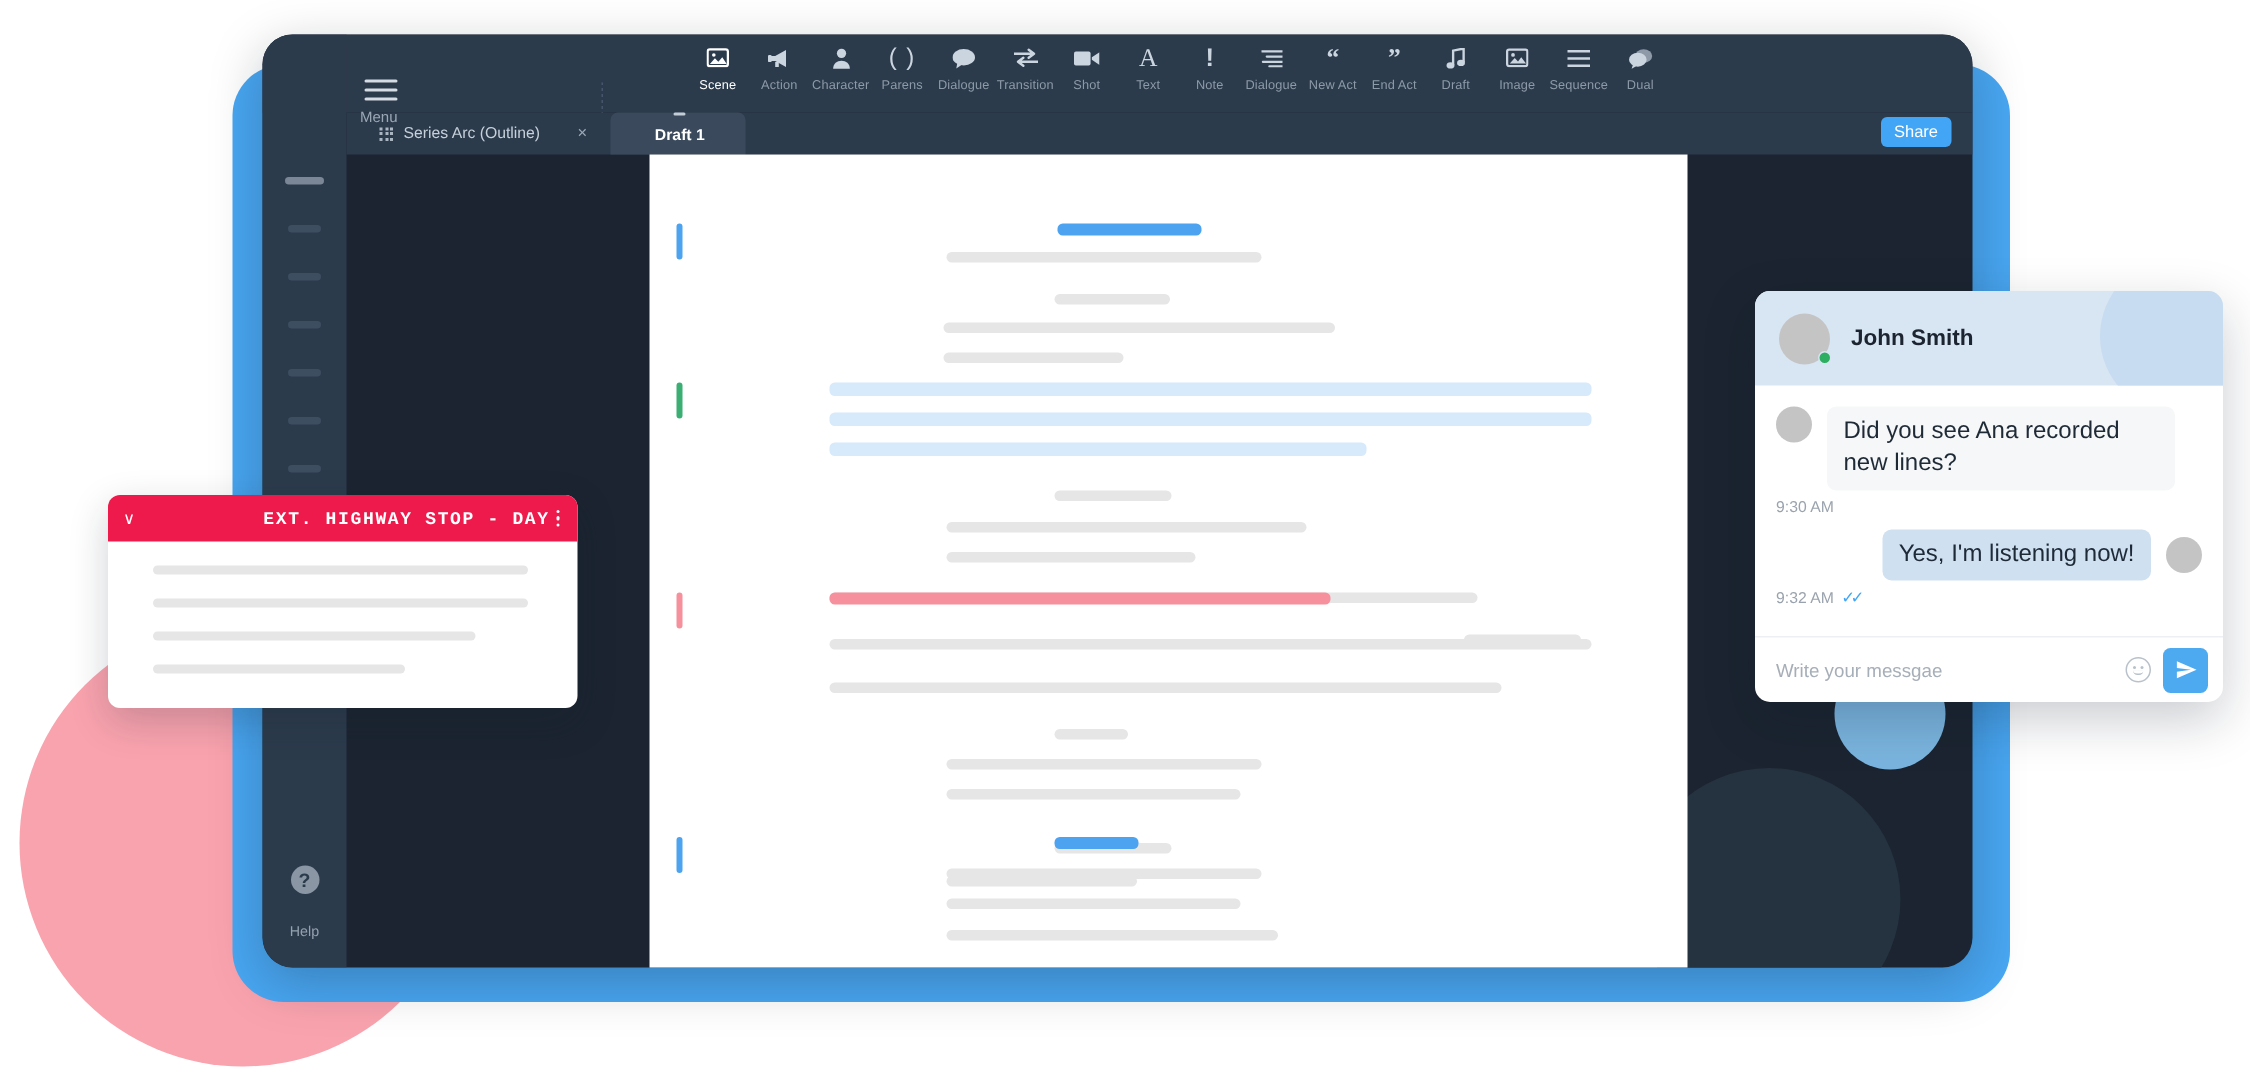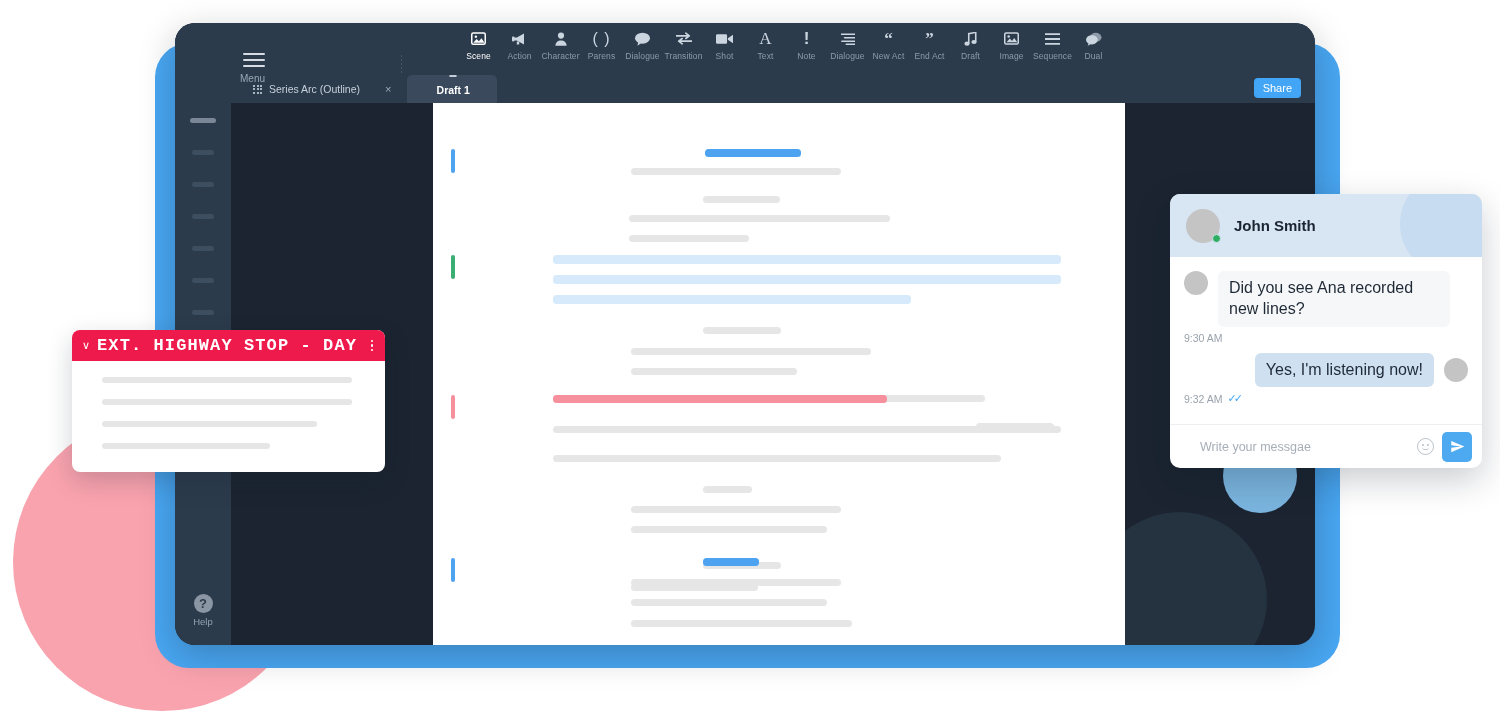--- a/index.html
+++ b/index.html
@@ -105,21 +105,21 @@
 
   .help-btn {
     position: absolute; left: 0; bottom: 18px; width: 56px;
     display: flex; flex-direction: column; align-items: center; cursor: pointer;
   }
   .help-circle {
     width: 19px; height: 19px; border-radius: 50%;
     background: #8A96A3; color: #2C3B4C;
     font-size: 13px; font-weight: bold; line-height: 19px; text-align: center;
   }
-  .help-label { margin-top: 3px; font-size: 9.5px; color: #95A1AE; }
+  .help-label { margin-top: 20px; font-size: 9.5px; color: #95A1AE; }
 
   
   .tabbar {
     position: absolute; left: 56px; top: 52px;
     width: 1084px; height: 28px; background: #2C3B4C;
   }
   .tab {
     position: absolute; top: 0; height: 28px;
     display: flex; align-items: center; gap: 7px;
     padding: 0 10px 0 12px; cursor: pointer;
@@ -168,21 +168,21 @@
     box-shadow: 0 9px 26px rgba(20,30,45,.20);
     overflow: hidden;
   }
   .scene-head {
     height: 31px; background: #EF1A4C;
     display: flex; align-items: center; padding: 0 8px 0 10px;
   }
   .chev { color:#fff; font-size: 11px; margin-right: 7px; }
   .scene-title {
     color: #ffffff; font-family: "Liberation Mono", monospace;
-    font-size: 17px; font-weight: bold; letter-spacing: 1.1px; flex: 1;
+    font-size: 12px; font-weight: bold; letter-spacing: 1.1px; flex: 1; text-align: right;
   }
   .kebab { display:flex; flex-direction:column; gap:2px; padding:2px 4px; cursor:pointer; }
   .kebab i { width: 2.5px; height: 2.5px; border-radius: 50%; background: #fff; display:block; }
   .scene-body { position: relative; padding-top: 16px; }
   .scene-body .bar { position: relative; margin: 0 0 16px 30px; height: 6px; }
 
   
   .chat {
     position: absolute; left: 1170px; top: 194px;
     width: 312px; height: 274px;
@@ -221,21 +221,21 @@
   .bubble.out { background: #CFE0F1; }
   .stamp { font-size: 10.5px; color: #9AA3AD; margin-top: 5px; text-align: right; }
   .stamp.right { text-align: left; }
   .stamp.left { display: flex; align-items: center; gap: 5px; }
   .ticks { color: #42A5F5; font-size: 11px; letter-spacing: -3px; }
   .chat-input {
     position: absolute; left: 0; bottom: 0; width: 100%; height: 44px;
     border-top: 1px solid #EDEFF2;
     display: flex; align-items: center; padding: 0 10px 0 14px; gap: 8px;
   }
-  .chat-ph { flex: 1; font-size: 12.5px; color: #A6AEB8; margin-left: 16px; }
+  .chat-ph { flex: 1; font-size: 12.5px; color: #A6AEB8; }
   .emoji {
     width: 17px; height: 17px; border-radius: 50%;
     border: 1.3px solid #B9C1CA; position: relative;
   }
   .emoji i { position:absolute; width:2px; height:2px; border-radius:50%; background:#B9C1CA; top:5px; }
   .emoji i.l { left: 4px; } .emoji i.r { right: 4px; }
   .emoji u {
     position:absolute; left:4px; right:4px; bottom:4px; height:3px;
     border-bottom: 1.3px solid #B9C1CA; border-radius: 0 0 5px 5px;
   }

